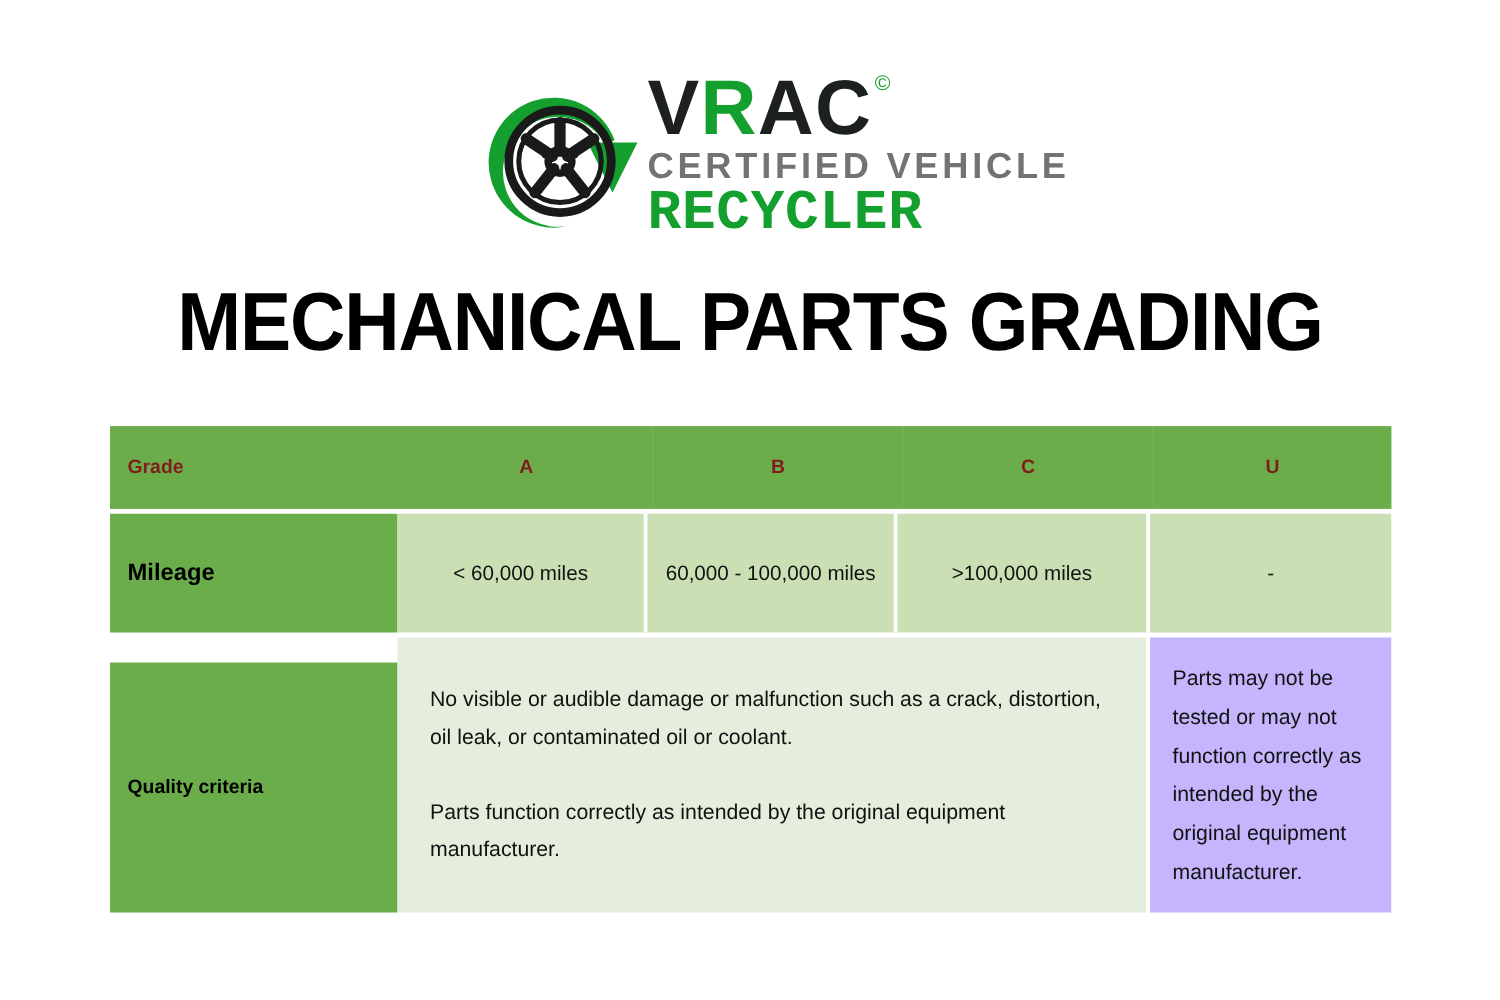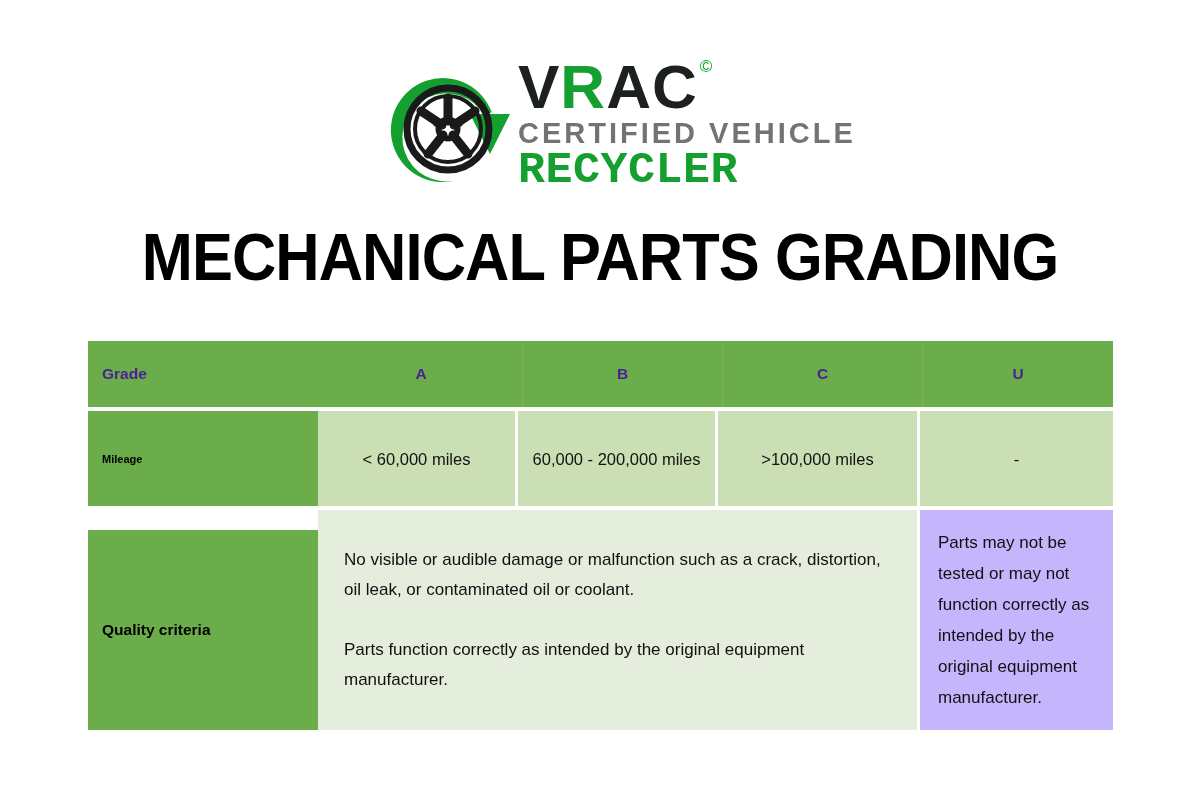--- a/index.html
+++ b/index.html
@@ -111,37 +111,37 @@
   }
 
   .row { display: flex; width: 100%; }
 
   .hdr-row { height: 66px; background: #6cad4b; }
   .hdr-cell {
     display: flex;
     align-items: center;
     font-size: 15.5px;
     font-weight: bold;
-    color: #4c1d95;
+    color: #7f1d1d;
     background: #6cad4b;
     border-right: 1px solid #7ab45c;
   }
   .hdr-cell.first { padding-left: 14px; justify-content: flex-start; border-right: none; }
   .hdr-cell.ctr { justify-content: center; }
   .hdr-cell.last { border-right: none; }
 
   .gap { height: 4px; background: #ffffff; width: 100%; }
 
   .mile-row { height: 95px; }
   .label-cell {
     background: #6cad4b;
     display: flex;
     align-items: center;
     padding-left: 14px;
-    font-size: 11px;
+    font-size: 19px;
     font-weight: bold;
     color: #000000;
   }
   .data-cell {
     background: #cbdfb4;
     display: flex;
     align-items: center;
     justify-content: center;
     text-align: center;
     font-size: 16.5px;
@@ -239,21 +239,21 @@
       <div class="hdr-cell ctr" style="width:200px">B</div>
       <div class="hdr-cell ctr" style="width:200px">C</div>
       <div class="hdr-cell ctr last" style="width:190px">U</div>
     </div>
 
     <div class="gap"></div>
 
     <div class="row mile-row">
       <div class="label-cell" style="width:230px">Mileage</div>
       <div class="data-cell" style="width:200px">&lt; 60,000 miles</div>
-      <div class="data-cell" style="width:200px">60,000 - 200,000 miles</div>
+      <div class="data-cell" style="width:200px">60,000 - 100,000 miles</div>
       <div class="data-cell" style="width:202px">&gt;100,000 miles</div>
       <div class="data-cell last" style="width:193px">-</div>
     </div>
 
     <div class="gap"></div>
 
     <div class="row qual-row">
       <div class="qual-label" style="width:230px">Quality criteria</div>
       <div class="qual-body" style="width:602px">
         <p>No visible or audible damage or malfunction such as a crack, distortion, oil leak, or contaminated oil or coolant.</p>

